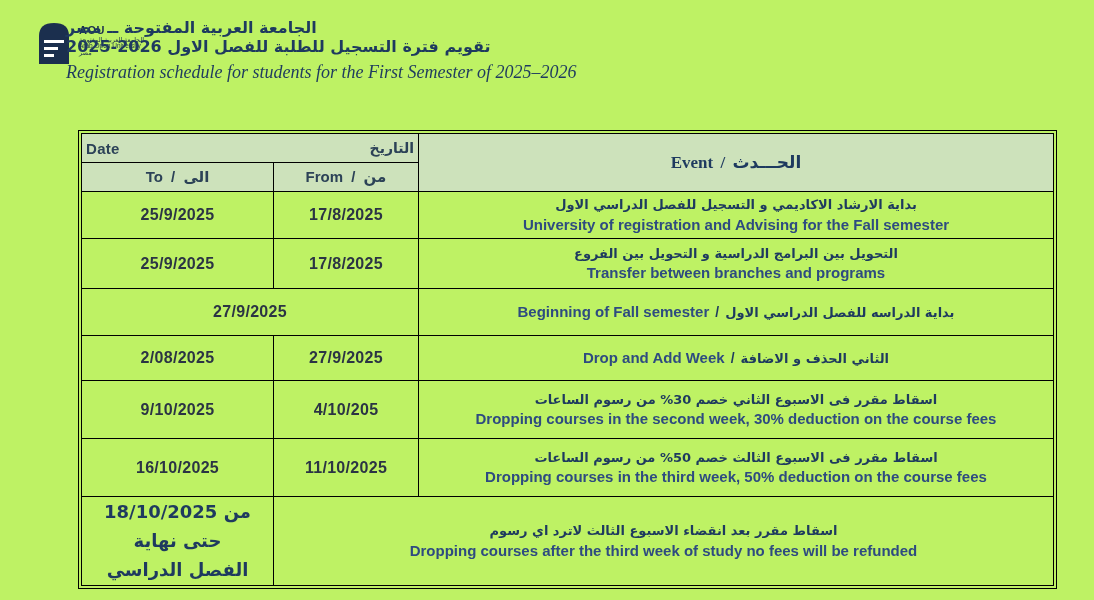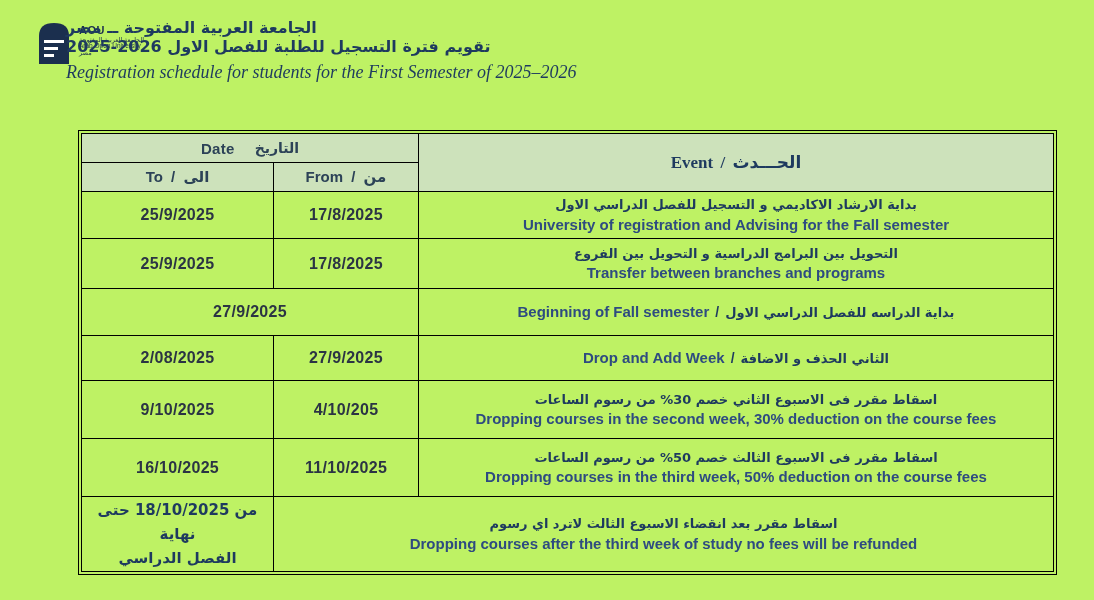--- a/index.html
+++ b/index.html
@@ -27,39 +27,39 @@
   
   .table-wrap{position:absolute;left:78px;top:130px;width:979px;
               border:1px solid #000;padding:2px;box-sizing:border-box;}
   table{width:100%;border-collapse:collapse;table-layout:fixed;}
   td,th{border:1.5px solid #000;padding:1px 4px;vertical-align:middle;text-align:center;
         overflow:hidden;}
   .hdr{background:#cde2bb;}
   .hdr-row1 td{height:26px;}
   .hdr-row2 td{height:26px;}
   .hdr-en{font-size:15px;font-weight:bold;color:#2c4257;letter-spacing:.3px;}
-  .date-hdr{display:flex;justify-content:center;align-items:center;gap:20px;direction:ltr;}
+  .date-hdr{display:flex;justify-content:space-between;align-items:center;gap:20px;direction:ltr;}
   .date-hdr .ar{font-size:14px;font-weight:bold;color:#2c4257;}
   .subhdr{font-size:15px;font-weight:bold;color:#2c4257;word-spacing:4px;}
   .event-hdr{font-size:17px;font-weight:bold;color:#1e3a5f;word-spacing:3px;
              font-family:"Liberation Serif","DejaVu Sans",serif;}
 
   .date-cell{font-size:16px;font-weight:bold;color:#2b3444;letter-spacing:.3px;}
   .r1 td{height:44px;} .r2 td{height:47px;} .r3 td{height:44px;} .r4 td{height:42px;}
   .r5 td{height:55px;} .r6 td{height:55px;} .r7 td{height:47px;}
 
   .ev-ar{display:block;direction:rtl;font-size:13px;font-weight:bold;color:#1e3a5f;
          font-family:"DejaVu Sans",sans-serif;line-height:1.5;}
   .ev-en{display:block;font-size:15px;font-weight:bold;color:#2e4b80;line-height:1.35;}
   .ev-inline{direction:ltr;}
   .ev-inline .en{font-size:15px;font-weight:bold;color:#2e4b80;}
   .ev-inline .sep{font-size:14px;font-weight:bold;color:#1e3a5f;margin:0 6px;}
   .ev-inline .arp{font-size:13px;font-weight:bold;color:#1e3a5f;
                   font-family:"DejaVu Sans",sans-serif;}
-  .range-cell{direction:rtl;font-size:15px;font-weight:bold;color:#1e3a5f;line-height:1.6;
+  .range-cell{direction:rtl;font-size:18px;font-weight:bold;color:#1e3a5f;line-height:1.6;
               font-family:"DejaVu Sans",sans-serif;}
 </style>
 </head>
 <body>
 
 <div class="page">
 
   <div class="logo">
     <svg class="logo-mark" viewBox="0 0 36 42">
       <path d="M3 42 L3 14 Q3 1 18 1 Q33 1 33 14 L33 42 Z" fill="#1b2f4e"></path>

